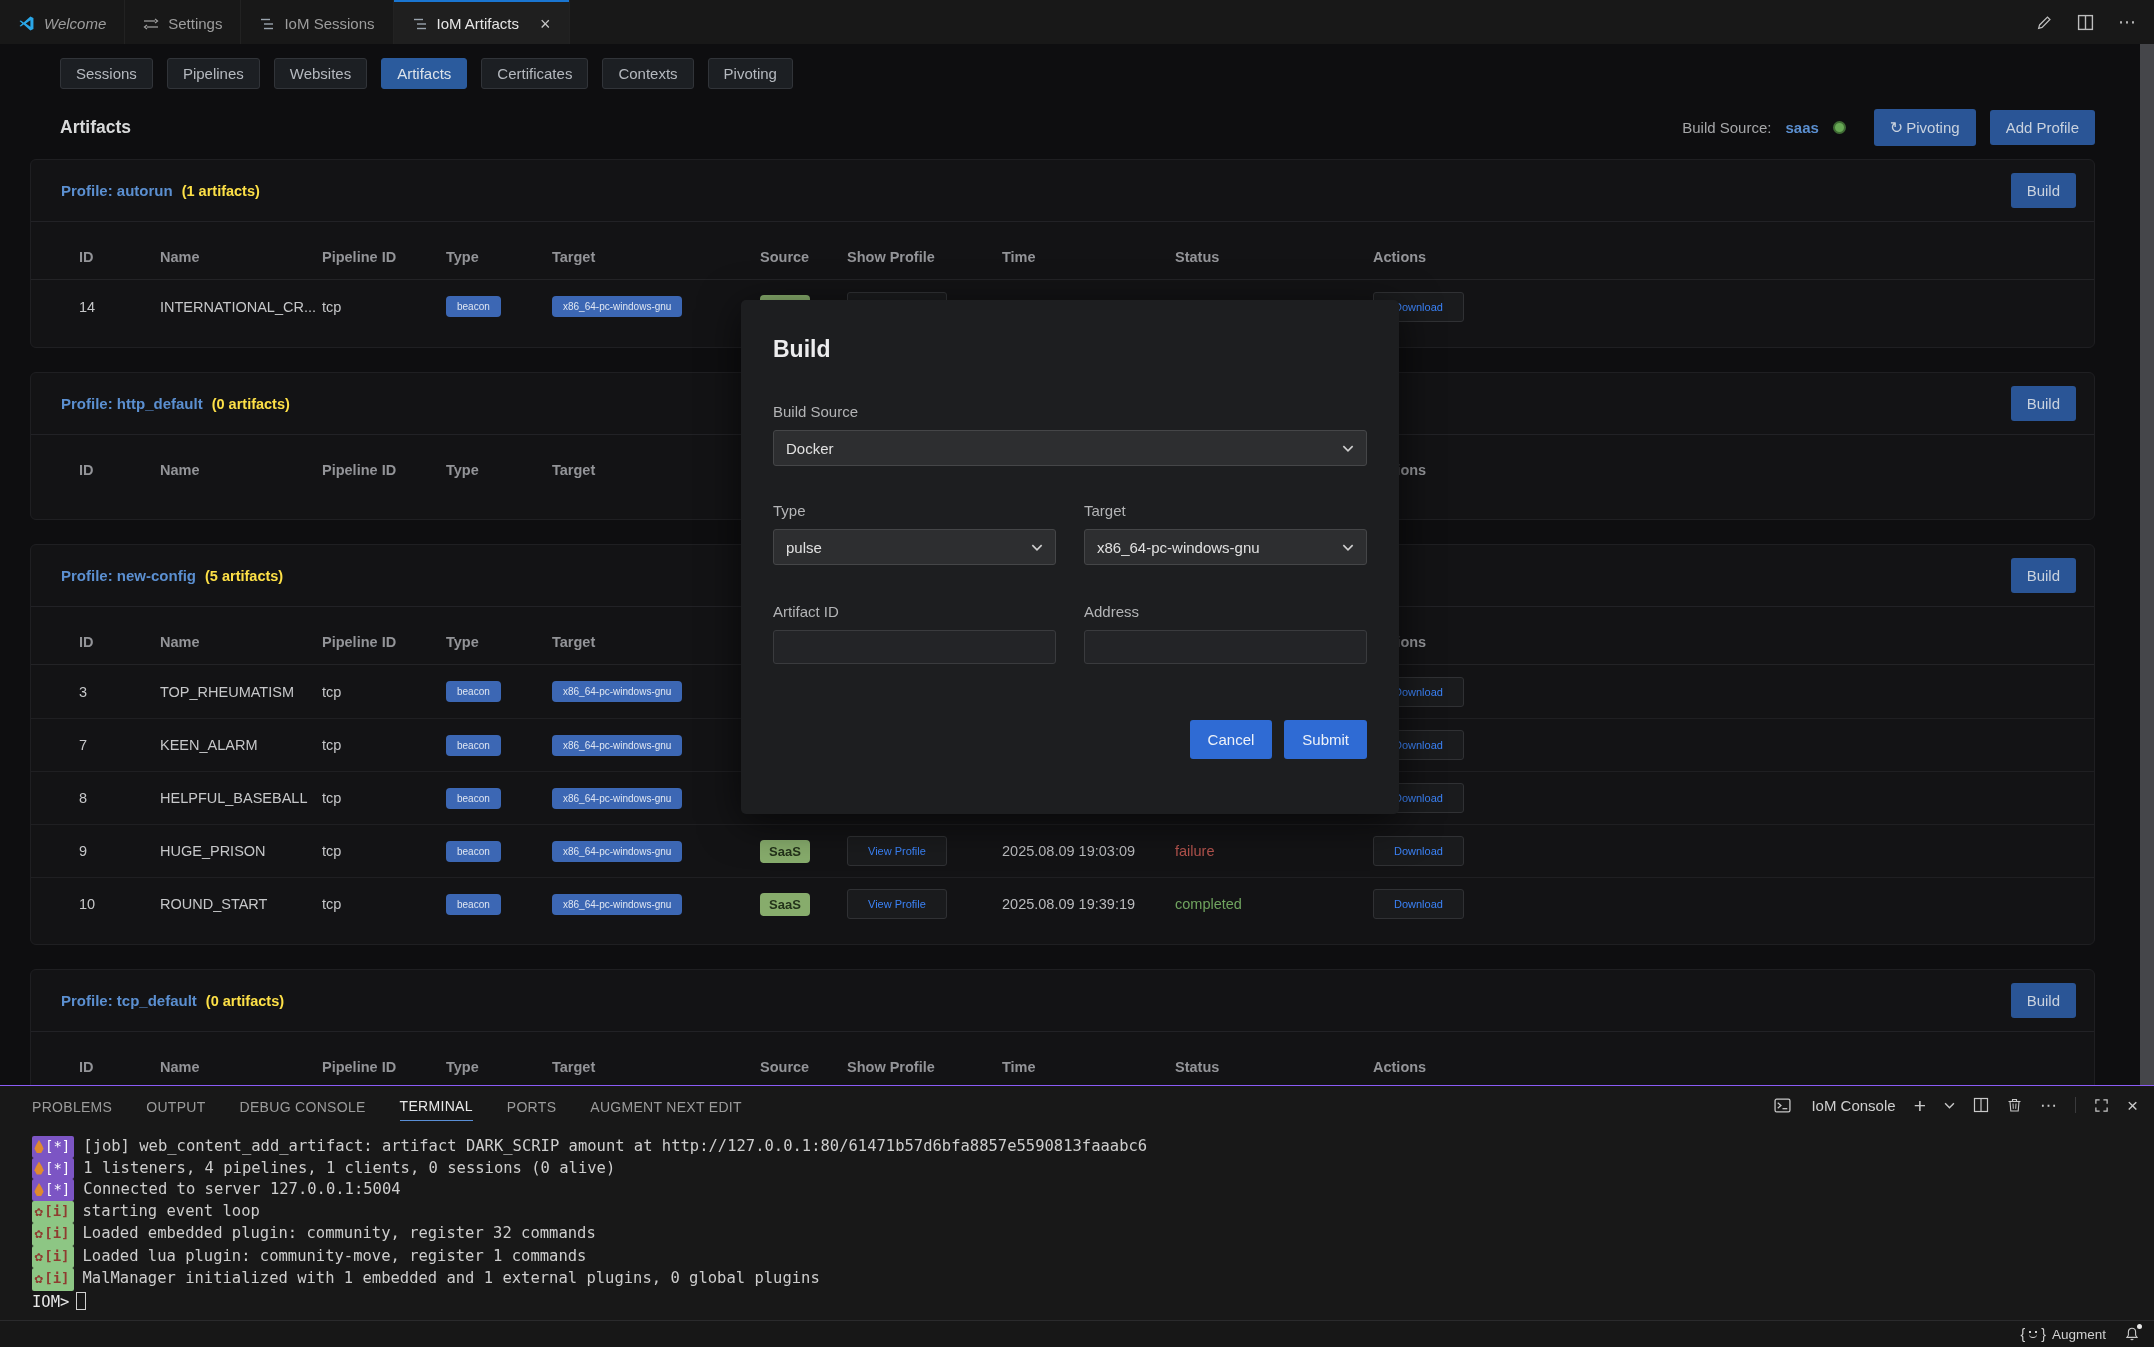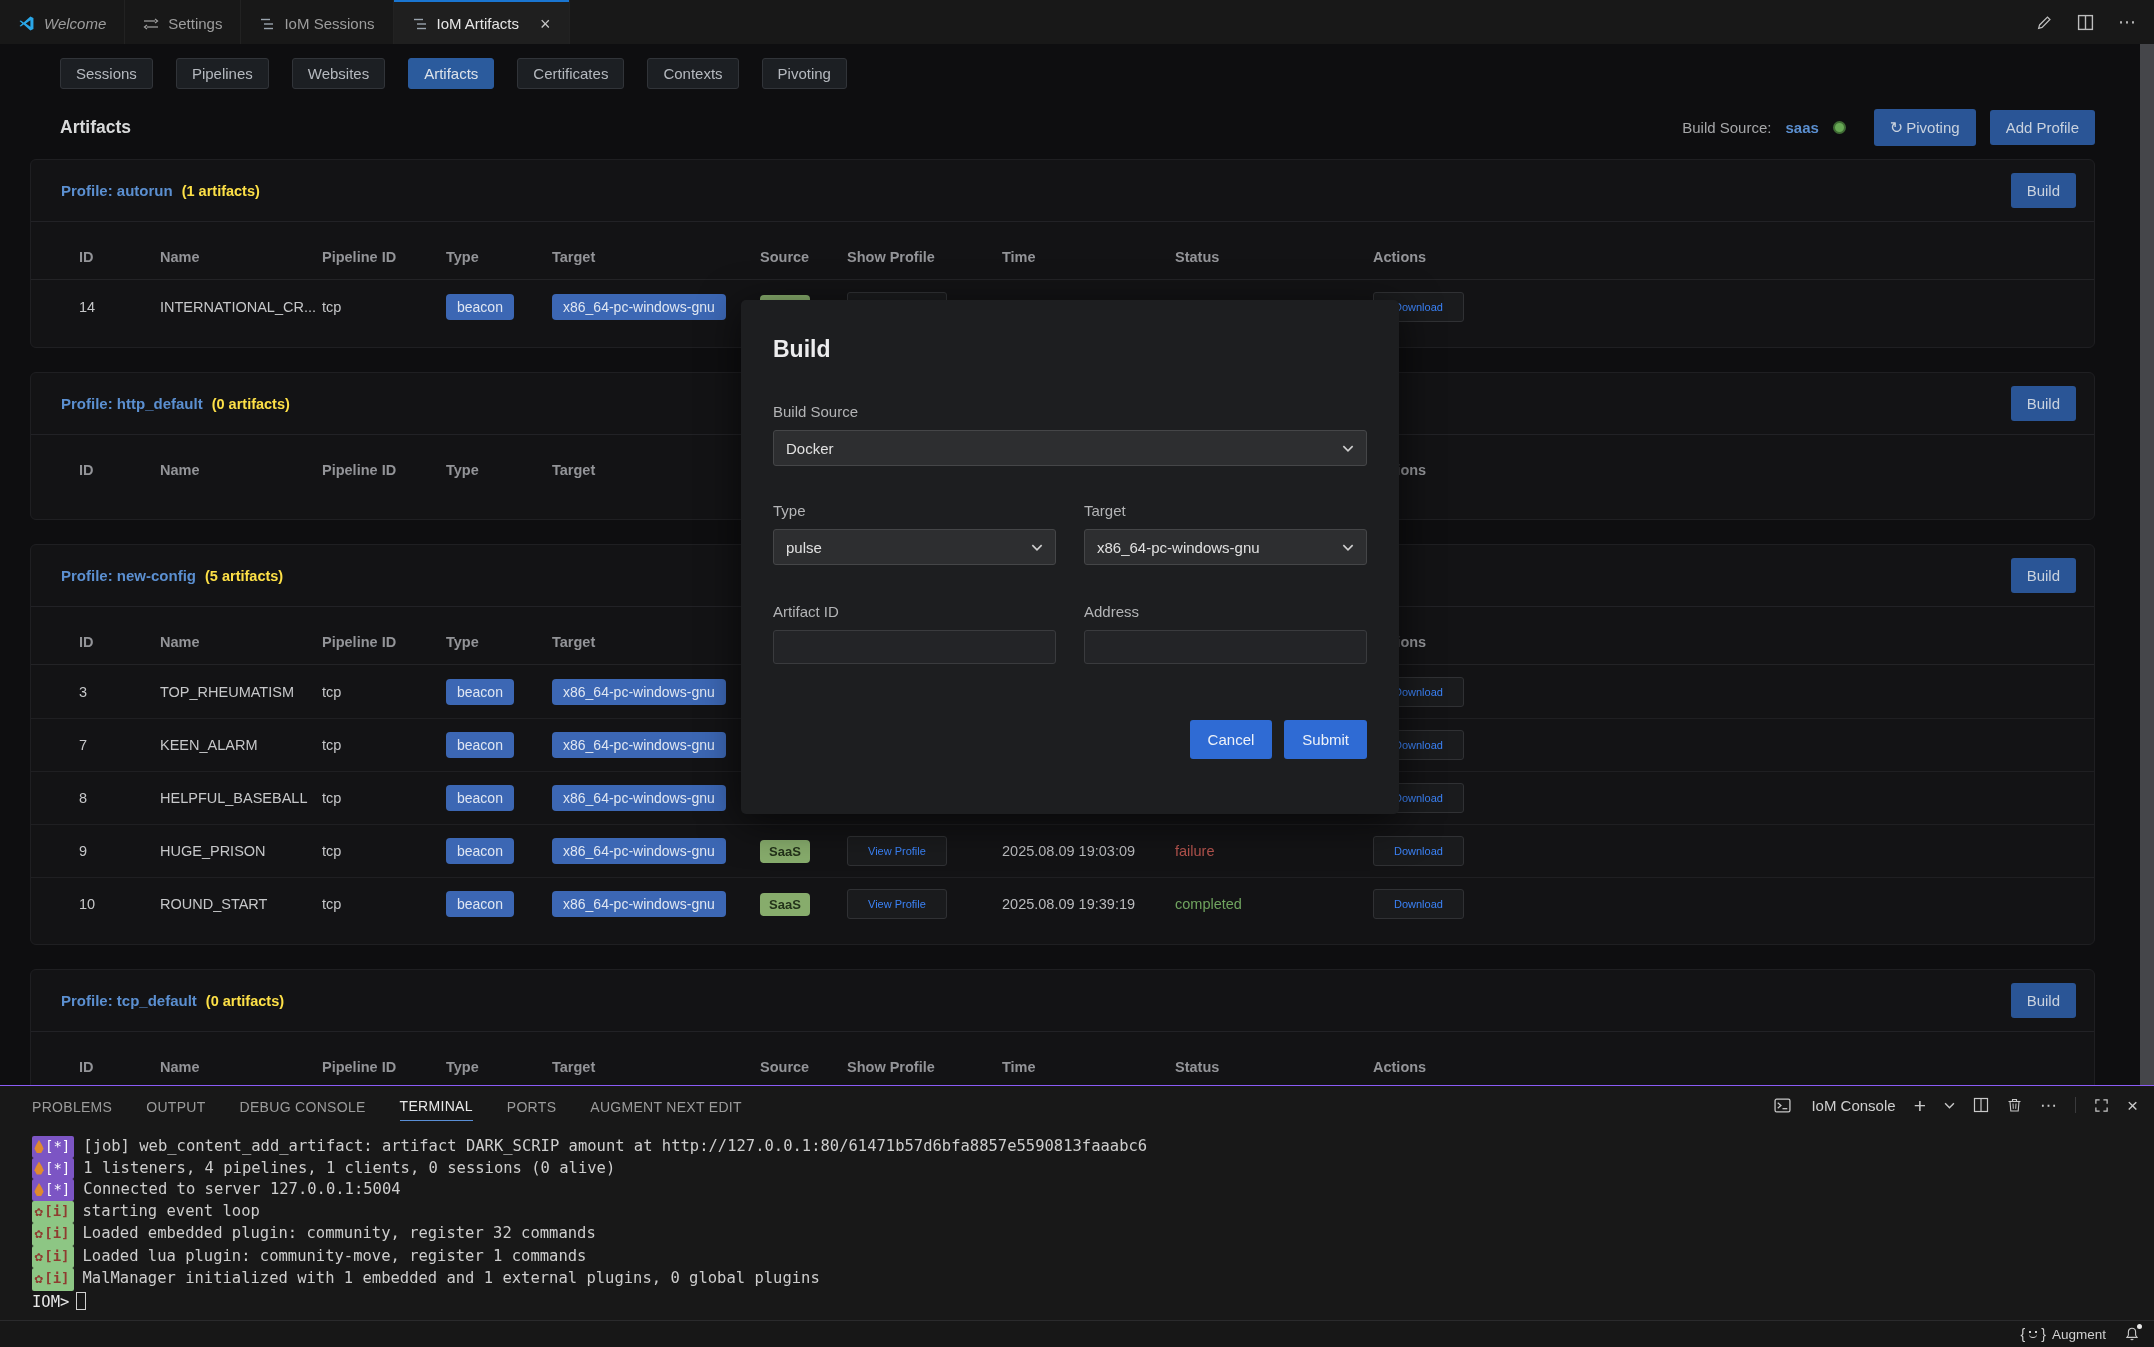--- a/index.html
+++ b/index.html
@@ -18,21 +18,21 @@
   .etab.active { background:#1f1f1f; color:#e6e6e6; }
   .etab.active::before { content:""; position:absolute; top:0; left:0; right:0; height:2px; background:#1a76d2; }
   .etab.italic .etab-label { font-style:italic; }
   .etab .close { margin-left:12px; font-size:18px; line-height:1; color:#c5c5c5; }
   #tab-actions { position:absolute; right:18px; top:0; height:44px; display:flex; align-items:center; gap:24px; color:#bdbdbd; }
   #tab-actions .ticon { font-size:18px; }
 
   
   #webview { position:absolute; top:44px; left:0; right:0; height:1041px; background:#0e0e10; overflow:hidden; }
 
-  #navrow { padding:14px 16px 0 60px; display:flex; gap:23px; }
+  #navrow { padding:14px 16px 0 60px; display:flex; gap:14px; }
   .navbtn { padding:6px 15px; background:#1c1f23; border:1px solid #313439; border-radius:3px;
             color:#b5b9bf; font-size:15px; cursor:pointer; font-family:inherit; }
   .navbtn.active { background:#2b5b9d; border-color:#2b5b9d; color:#dde3ea; }
 
   #toolbar { margin:18px 59px 0 60px; height:40px; display:flex; align-items:center; }
   #page-title { font-size:17.5px; font-weight:bold; color:#d8d9da; }
   #toolbar-right { margin-left:auto; display:flex; align-items:center; gap:14px; }
   #bs-label { color:#a6a7a9; font-size:15px; }
   #bs-value { color:#5b8fd0; font-size:15px; font-weight:bold; }
   #bs-dot { width:13px; height:13px; border-radius:50%; background:#67a855; border:2px solid #3f6b34; margin-right:14px; }
@@ -53,21 +53,21 @@
           align-items:center; padding:0 30px 0 48px; }
   .thead { margin-top:12px; min-height:46px; border-bottom:1px solid #232326; }
   .th { font-size:14.5px; font-weight:600; color:#939498; }
   .row { min-height:53px; }
   .tbody .row + .row { border-top:1px solid #1f1f22; }
   .tbody { padding-bottom:14px; }
   .panel.empty .thead { border-bottom:none; }
   .panel.empty .tbody { padding-bottom:26px; }
   .td { font-size:14.5px; color:#c6c7c9; }
   .td.c7 { color:#b9babd; }
-  .badge { display:inline-block; border-radius:4px; font-size:14px; padding:5px 11px; }
+  .badge { display:inline-block; border-radius:4px; font-size:10px; padding:5px 11px; }
   .badge-blue  { background:#3c67b4; color:#dfe6f2; }
   .badge-green { background:#87ac6c; color:#23321a; padding:4px 9px; font-weight:bold; font-size:13px; }
   .status.completed { color:#70a45f; }
   .status.failure   { color:#b3534d; }
 
   
   #scrollbar { position:absolute; top:0; right:0; width:14px; height:100%; }
   #scroll-thumb { position:absolute; top:0; right:0; width:14px; height:100%; background:#45464a; }
 
   

